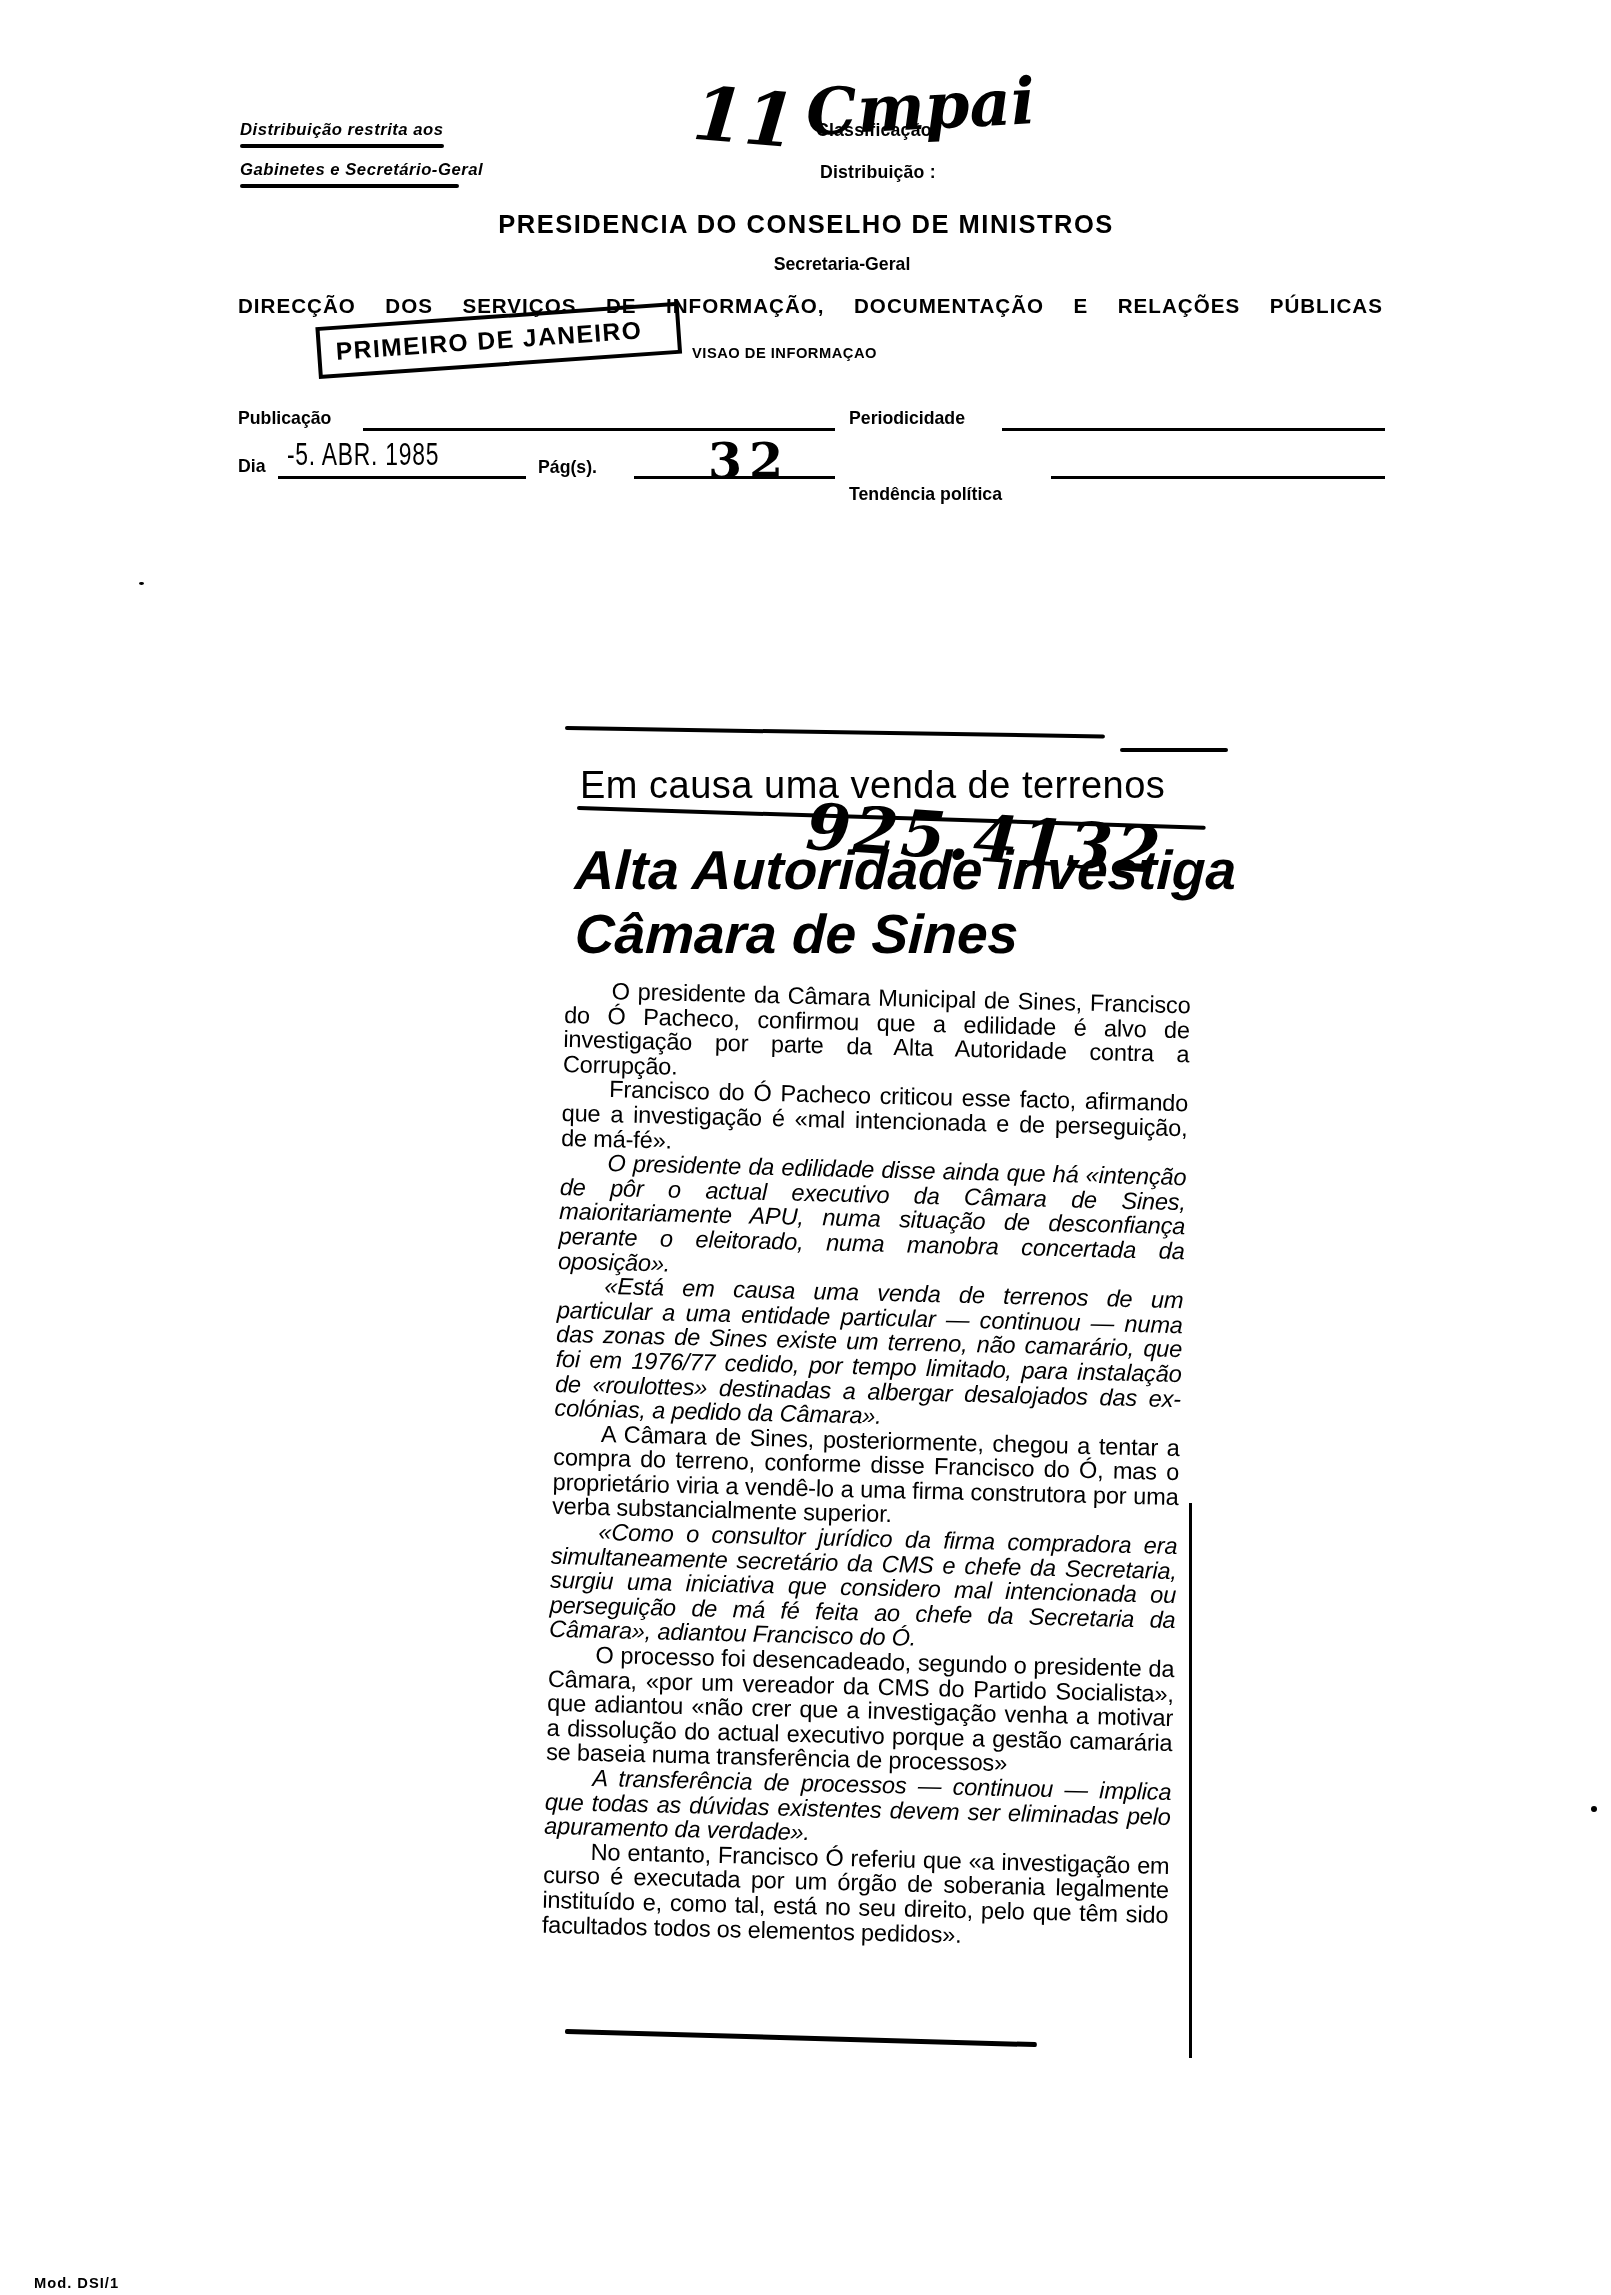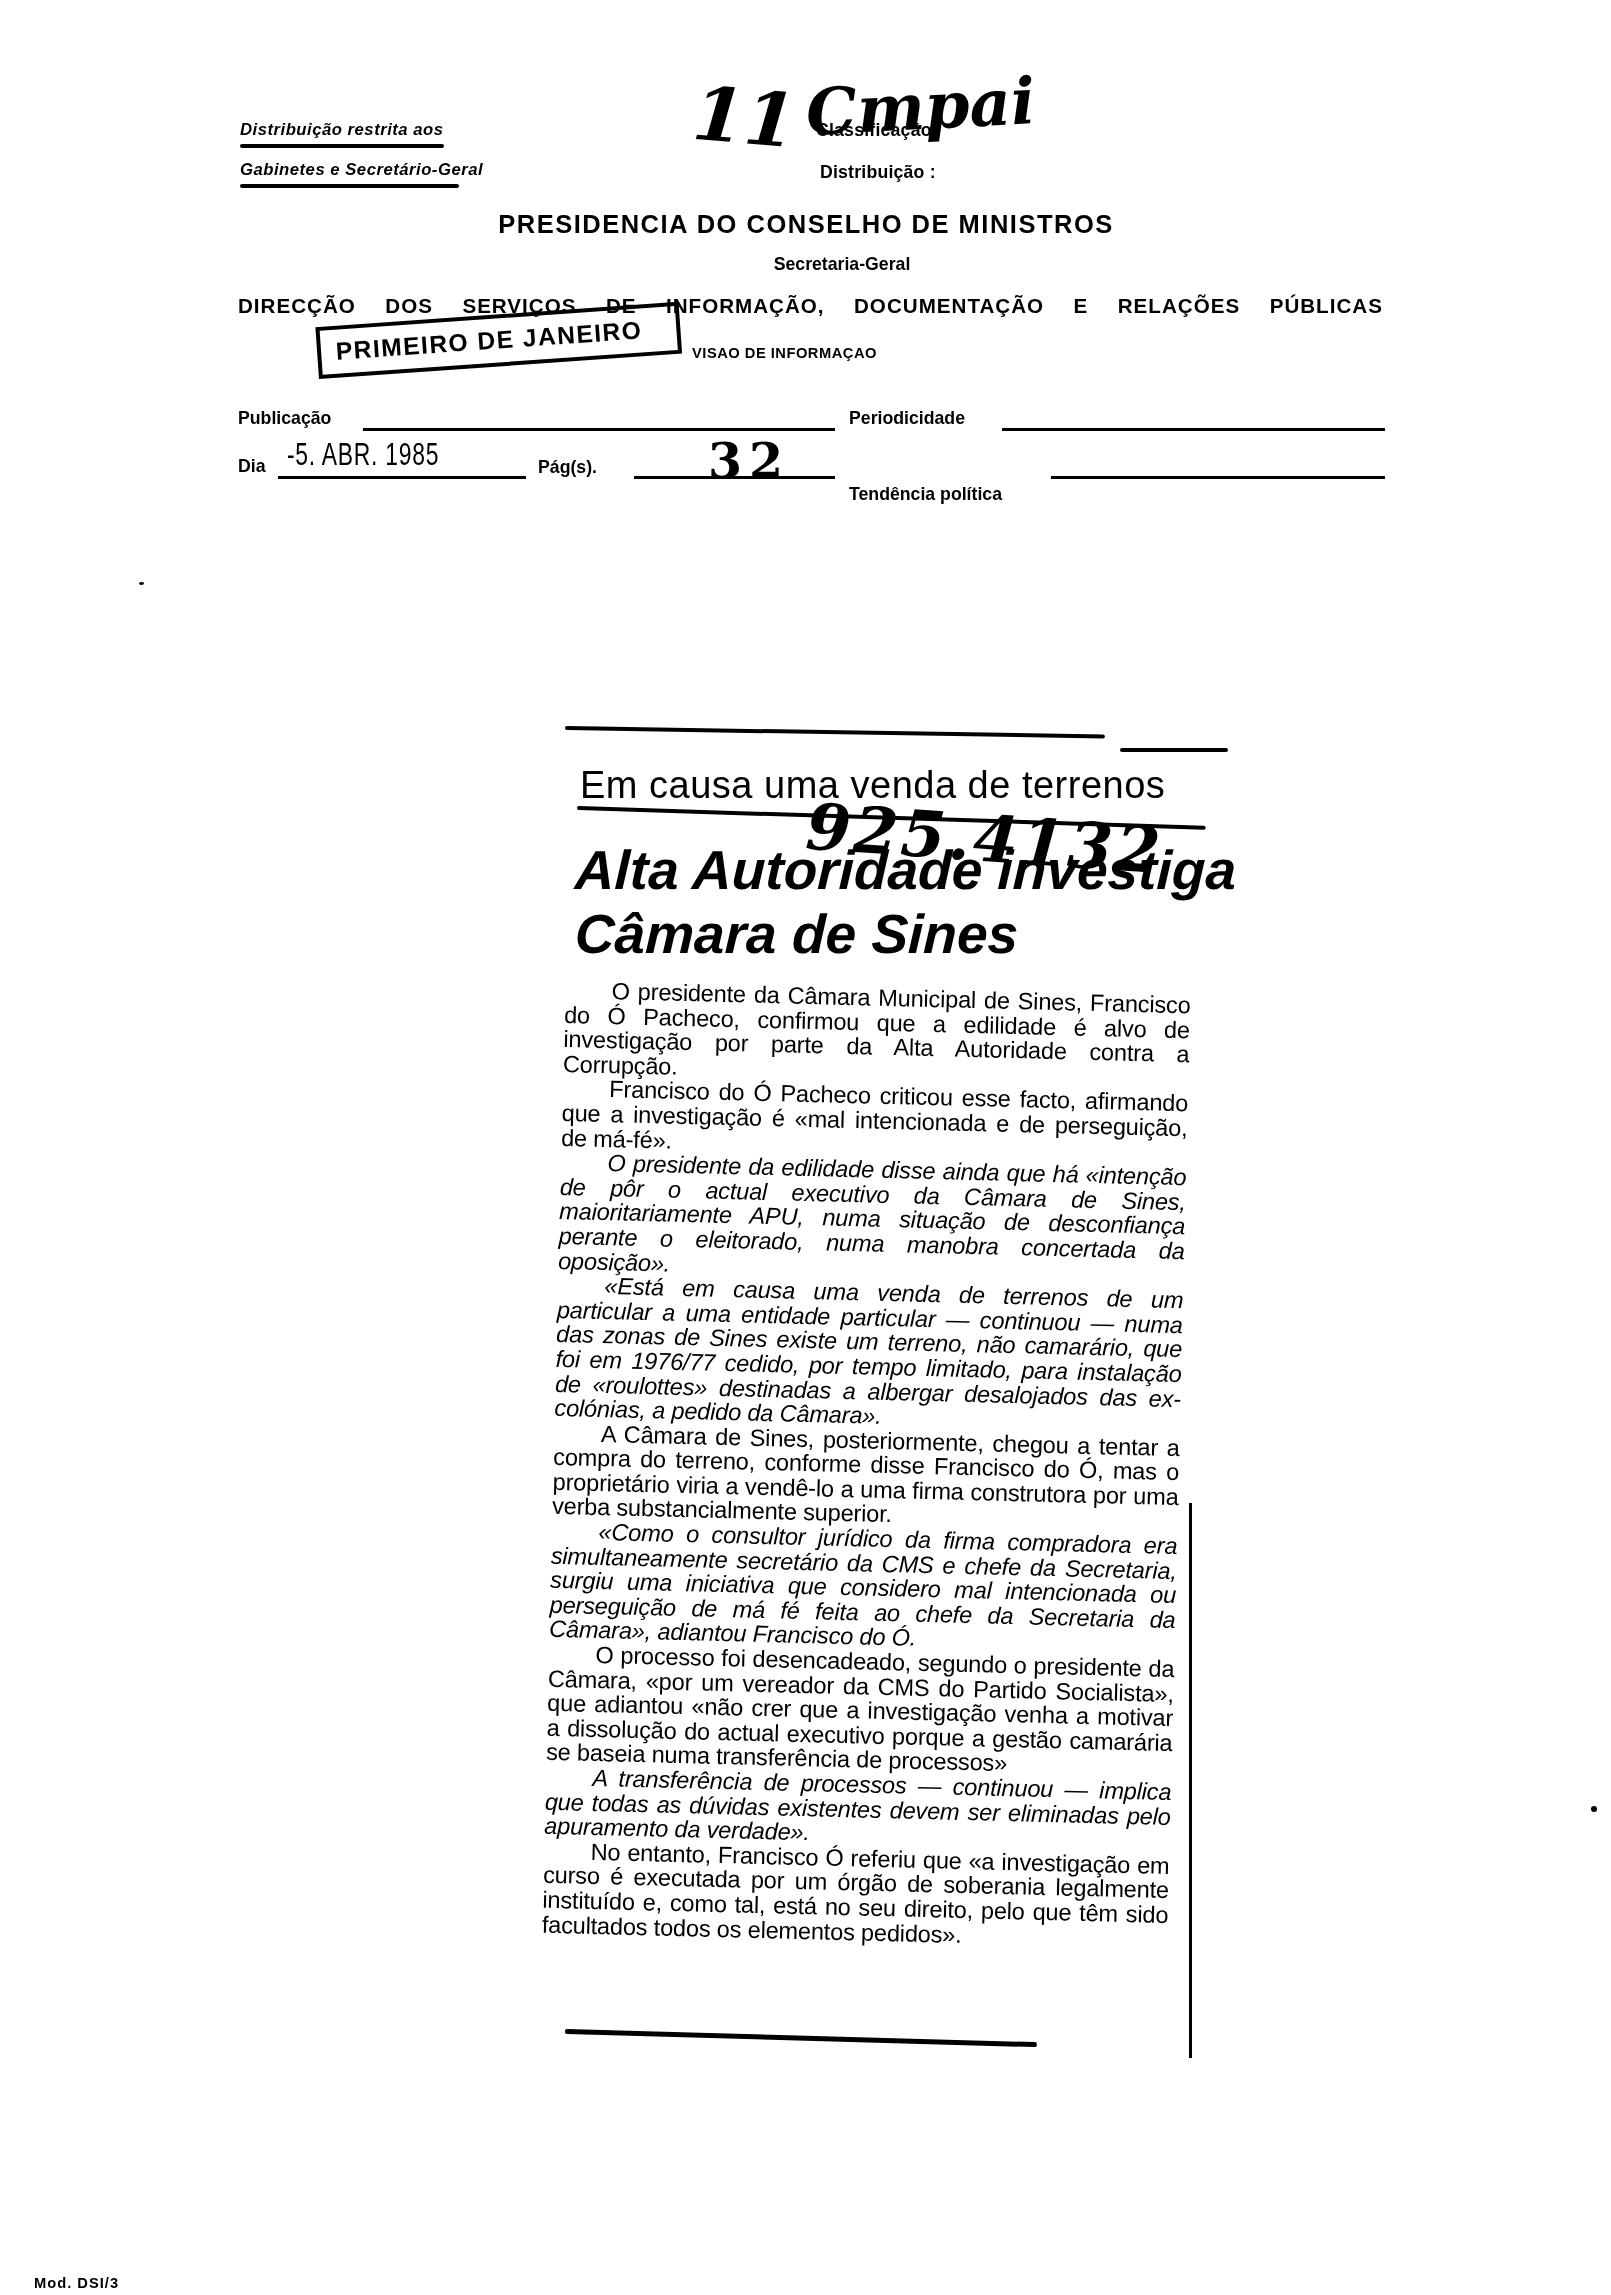--- a/index.html
+++ b/index.html
@@ -100,14 +100,14 @@
   <p>A Câmara de Sines, posteriormente, chegou a tentar a compra do terreno, conforme disse Francisco do Ó, mas o proprietário viria a vendê-lo a uma firma construtora por uma verba substancialmente superior.</p>
   <p style="font-style:italic;">«Como o consultor jurídico da firma compradora era simultaneamente secretário da CMS e chefe da Secretaria, surgiu uma iniciativa que considero mal intencionada ou perseguição de má fé feita ao chefe da Secretaria da Câmara», adiantou Francisco do Ó.</p>
   <p>O processo foi desencadeado, segundo o presidente da Câmara, «por um vereador da CMS do Partido Socialista», que adiantou «não crer que a investigação venha a motivar a dissolução do actual executivo porque a gestão camarária se baseia numa transferência de processos»</p>
   <p style="font-style:italic;">A transferência de processos — continuou — implica que todas as dúvidas existentes devem ser eliminadas pelo apuramento da verdade».</p>
   <p>No entanto, Francisco Ó referiu que «a investigação em curso é executada por um órgão de soberania legalmente instituído e, como tal, está no seu direito, pelo que têm sido facultados todos os elementos pedidos».</p>
 </div>
 
 <div class="vrule" style="left:1189px; top:1503px; height:555px;"></div>
 <div class="clip-rule" style="left:565px; top:2029px; width:472px; height:4.9px; transform:rotate(1.6deg); transform-origin:left;"></div>
 
-<div class="abs footer">Mod. DSI/3</div>
+<div class="abs footer">Mod. DSI/1</div>
 
 
 </body></html>

